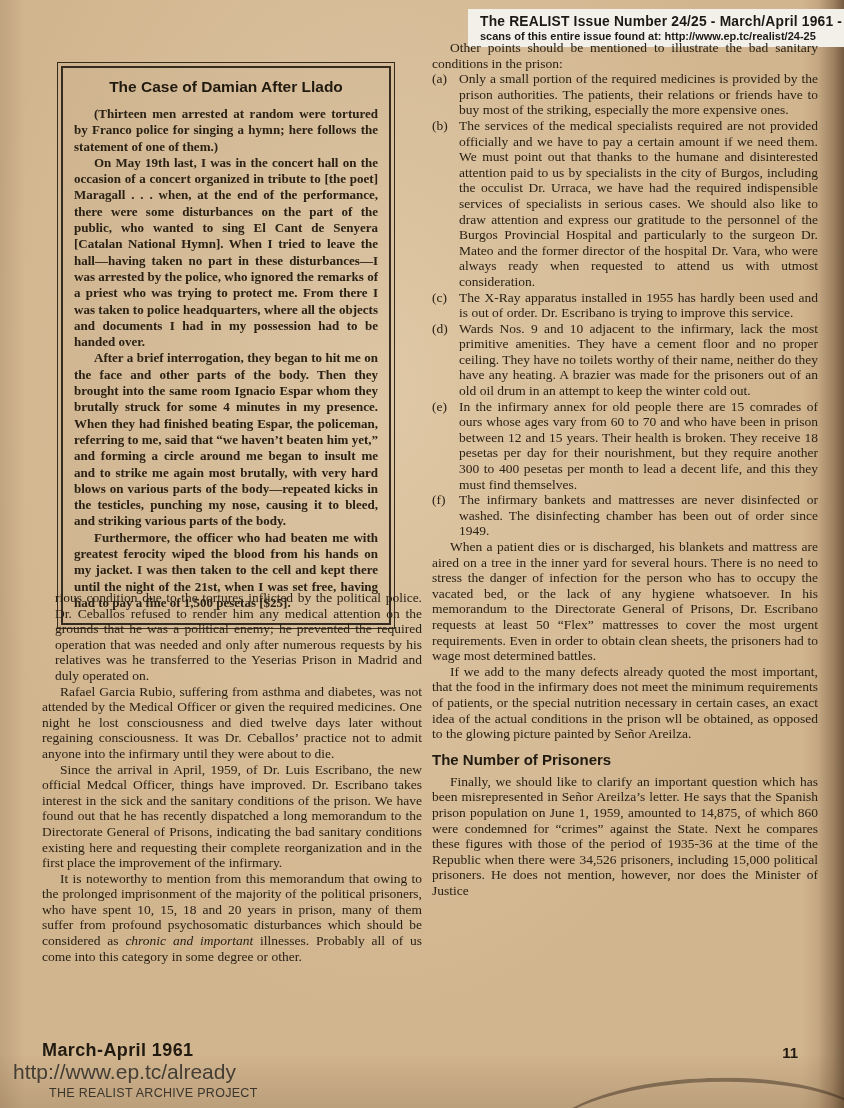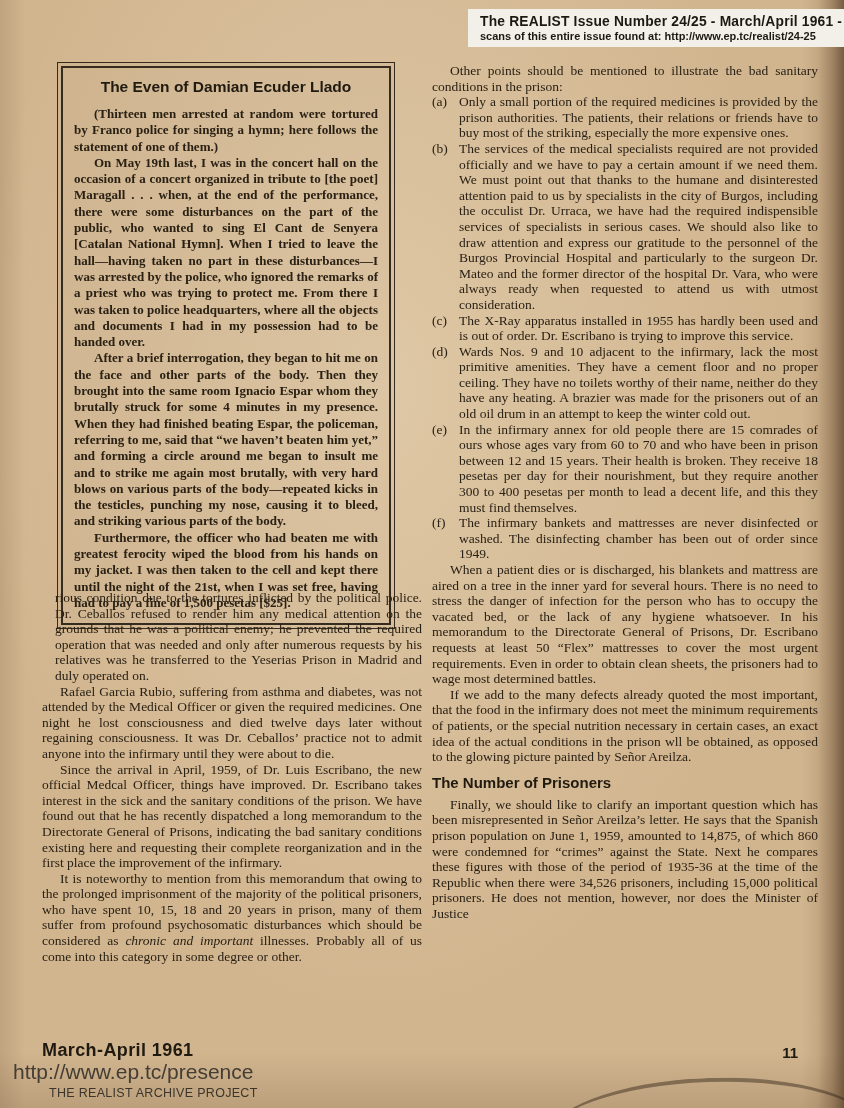--- a/index.html
+++ b/index.html
@@ -31,21 +31,21 @@
   .case-box-inner{border:2px solid #352b1e;padding:8px 11px 12px 11px;}
   .case-title{
     font-family:"Liberation Sans","DejaVu Sans",sans-serif;
     font-size:15.5px;font-weight:bold;text-align:center;margin:2px 0 10px 0;color:#211a10;
   }
   .box-para{margin:0;text-align:justify;text-indent:20px;
     font-size:13px;line-height:16.3px;font-weight:bold;color:#2a2114;}
 
   .col{position:absolute;box-sizing:border-box;}
   .col-left{left:42px;top:590px;width:380px;}
-  .col-right{left:432px;top:63px;width:386px;}
+  .col-right{left:432px;top:40px;width:386px;}
   .para{margin:0;text-align:justify;text-indent:18px;font-size:13.5px;line-height:15.6px;color:#2a2115;}
   .para.no-indent{text-indent:0;margin-left:13px;}
   .hang{display:flex;margin:0;font-size:13.5px;line-height:15.6px;color:#2a2115;}
   .hang .li-label{flex:0 0 27px;}
   .hang .li-text{flex:1;text-align:justify;}
   .section-heading{
     font-family:"Liberation Sans","DejaVu Sans",sans-serif;
     font-size:15px;font-weight:bold;text-align:left;margin:9px 0 6px 0;color:#211a10;
   }
   em{font-style:italic;}
@@ -79,21 +79,21 @@
   <div class="edge-right"></div>
   <div class="curl"></div>
 
   <div class="header-box">
     <div class="header-line1">The REALIST Issue Number 24/25 - March/April 1961 - Page 11</div>
     <div class="header-line2">scans of this entire issue found at: http://www.ep.tc/realist/24-25</div>
   </div>
 
   <div class="case-box">
     <div class="case-box-inner">
-      <h2 class="case-title">The Even of Damian Ecuder Llado</h2>
+      <h2 class="case-title">The Case of Damian After Llado</h2>
       <div>
           <p class="box-para">(Thirteen men arrested at random were tortured by Franco police for singing a hymn; here follows the statement of one of them.)</p>
           <p class="box-para">On May 19th last, I was in the concert hall on the occasion of a concert organized in tribute to [the poet] Maragall . . . when, at the end of the performance, there were some disturbances on the part of the public, who wanted to sing El Cant de Senyera [Catalan National Hymn]. When I tried to leave the hall—having taken no part in these disturbances—I was arrested by the police, who ignored the remarks of a priest who was trying to protect me. From there I was taken to police headquarters, where all the objects and documents I had in my possession had to be handed over.</p>
           <p class="box-para">After a brief interrogation, they began to hit me on the face and other parts of the body. Then they brought into the same room Ignacio Espar whom they brutally struck for some 4 minutes in my presence. When they had finished beating Espar, the policeman, referring to me, said that “we haven’t beaten him yet,” and forming a circle around me began to insult me and to strike me again most brutally, with very hard blows on various parts of the body—repeated kicks in the testicles, punching my nose, causing it to bleed, and striking various parts of the body.</p>
           <p class="box-para">Furthermore, the officer who had beaten me with greatest ferocity wiped the blood from his hands on my jacket. I was then taken to the cell and kept there until the night of the 21st, when I was set free, having had to pay a fine of 1,500 pesetas [$25].</p>
         </div>
     </div>
   </div>
 
   <div class="col col-left">
@@ -137,16 +137,16 @@
       </div>
     <h3 class="section-heading">The Number of Prisoners</h3>
     <div>
         <p class="para">Finally, we should like to clarify an important question which has been misrepresented in Señor Areilza’s letter. He says that the Spanish prison population on June 1, 1959, amounted to 14,875, of which 860 were condemned for “crimes” against the State. Next he compares these figures with those of the period of 1935-36 at the time of the Republic when there were 34,526 prisoners, including 15,000 political prisoners. He does not mention, however, nor does the Minister of Justice</p>
       </div>
   </div>
 
   <div class="footer-issue">March-April 1961</div>
   <div class="footer-page">11</div>
 
-  <div class="archive-url">http://www.ep.tc/presence</div>
+  <div class="archive-url">http://www.ep.tc/already</div>
   <div class="archive-project">THE REALIST ARCHIVE PROJECT</div>
 
 </div>
 
 </body></html>

